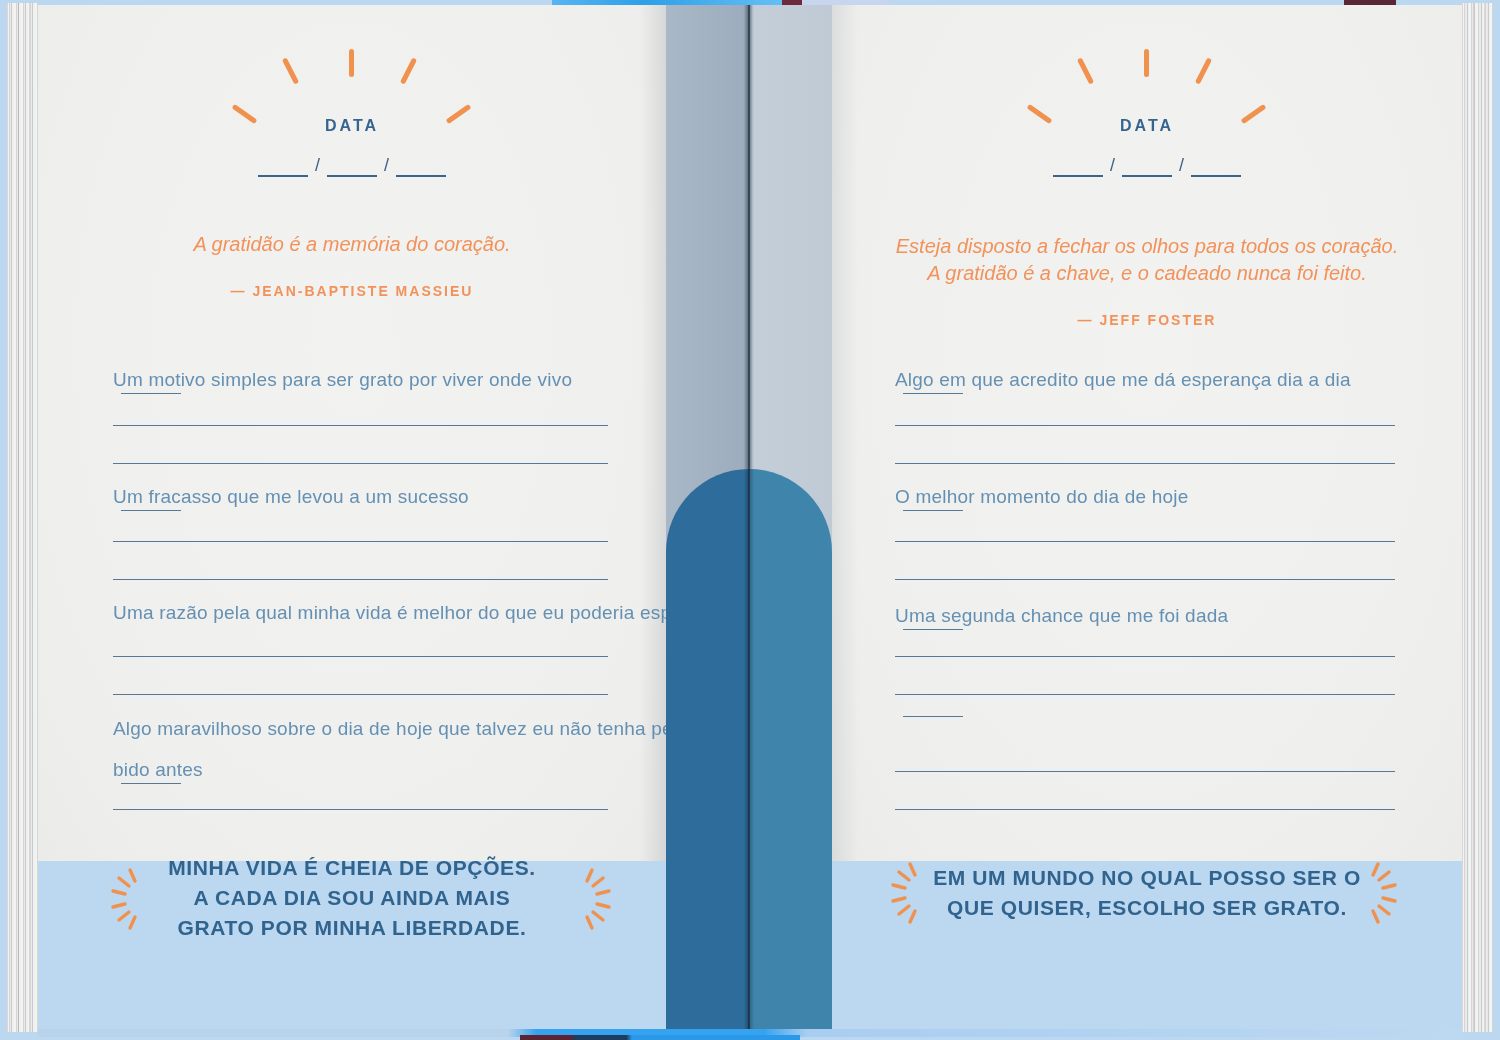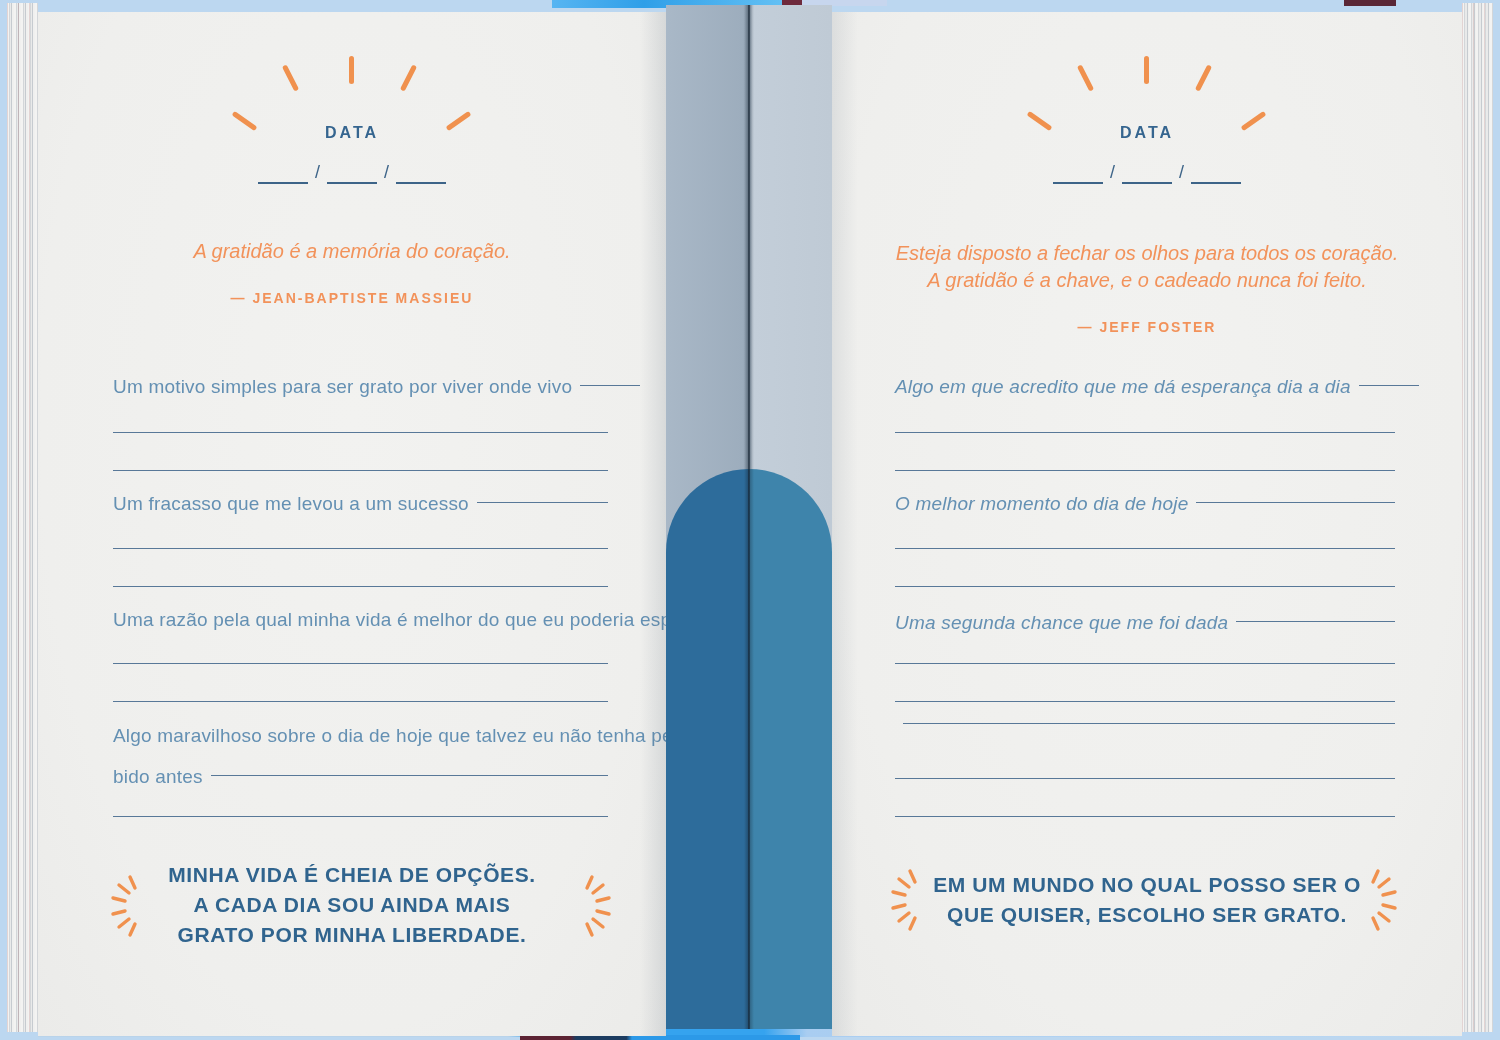--- a/index.html
+++ b/index.html
@@ -18,21 +18,21 @@
   .cs1{left:552px;top:0;width:230px;height:8px;background:linear-gradient(90deg,#57b5f2,#2f9fe8 40%,#63c0f4);}
   .cs2{left:782px;top:0;width:20px;height:7px;background:#6e2a3c;}
   .cs3{left:802px;top:0;width:85px;height:6px;background:#c7d6ee;}
   .cs4{left:1344px;top:0;width:52px;height:6px;background:#5a2736;}
   .cb1{left:38px;right:38px;bottom:3px;height:8px;
        background:linear-gradient(90deg,#b9d3ea 0%,#b9d3ea 33%,#35a3ef 35%,#35a3ef 51%,#a9cdf1 54%,#bcd8f2 100%);}
   .cb2{left:520px;bottom:0;height:5px;width:280px;
        background:linear-gradient(90deg,#5c2333 0 18%,#1c3c60 20% 38%,#2c99e8 40% 100%);}
 
   
-  .page{position:absolute;top:12px;height:1024px;background:#f0f0ee;
+  .page{position:absolute;top:5px;height:856px;background:#f0f0ee;
         background:radial-gradient(ellipse at 50% 40%, #f2f2f0 0%, #efefed 70%, #ebebe9 100%);}
   .page-l{left:38px;width:628px;}
   .page-r{left:832px;width:630px;}
   .page-l::after{content:'';position:absolute;right:0;top:0;bottom:0;width:26px;
         background:linear-gradient(90deg,rgba(90,105,120,0) ,rgba(90,105,120,.16));}
   .page-r::before{content:'';position:absolute;left:0;top:0;bottom:0;width:26px;
         background:linear-gradient(270deg,rgba(90,105,120,0),rgba(90,105,120,.12));}
 
   
   .gutter{position:absolute;left:666px;top:5px;width:166px;height:1024px;
@@ -57,23 +57,23 @@
   .dblank{width:50px;height:24px;border-bottom:2px solid #3d6488;}
   .dslash{color:#3d6488;font-size:18px;padding:0 7px 1px 7px;}
 
   
   .quote{position:absolute;left:30px;right:30px;text-align:center;color:#F2925A;}
   .quote-l{top:226px;} .quote-r{top:228px;}
   .qline{font-style:italic;font-size:20px;line-height:27px;}
   .qattr{margin-top:25px;font-size:14px;font-weight:600;letter-spacing:2px;color:#F2925A;}
 
   
-  .prow{position:absolute;display:flex;align-items:center;}
+  .prow{position:absolute;display:flex;align-items:flex-start;flex-direction:column;}
   .pl{left:75px;right:58px;}          
-  .pr{left:63px;right:67px;font-style:italic;}          
+  .pr{left:63px;right:67px;}          
   .ptxt{font-size:19px;line-height:26px;letter-spacing:.2px;color:#6490b3;white-space:nowrap;}
   .pfill{flex:1;min-width:60px;margin-left:8px;margin-bottom:4px;border-bottom:1.6px solid rgba(61,99,136,.85);}
   .bline{position:absolute;border-top:1.6px solid rgba(61,99,136,.85);}
 
   
   .affirm{position:absolute;left:40px;right:40px;text-align:center;
         font-size:21px;font-weight:700;letter-spacing:.6px;line-height:30px;color:#30648e;}
   .affirm-l{top:848px;} .affirm-r{top:858px;}
   .burst{position:absolute;width:34px;height:84px;}
 

